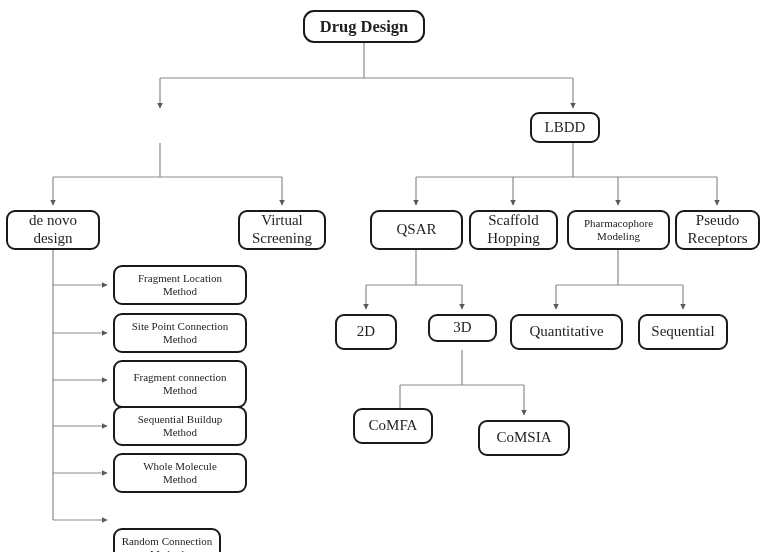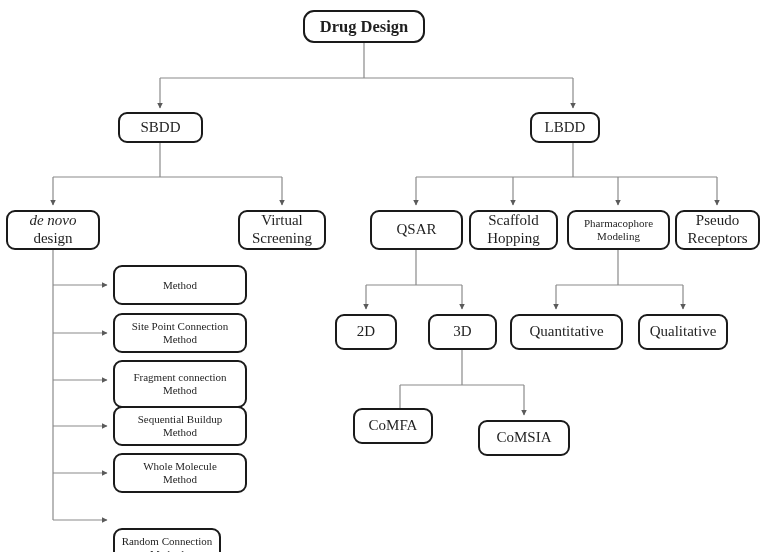--- a/index.html
+++ b/index.html
@@ -32,21 +32,21 @@
     line-height:1.18;
   }
   .node span{white-space:nowrap;}
   .node.root{
     font-weight:bold;
     font-size:16.5px;
     border-width:2.5px;
     border-radius:11px;
   }
   .node.small{font-size:11px;}
-  .italic{font-style:italic;}
+  .italic{}
 </style>
 </head>
 <body>
 
 <div id="canvas">
 
   <svg id="wires" viewBox="0 0 769 552" xmlns="http://www.w3.org/2000/svg">
     <defs>
       <marker id="arr" markerWidth="8" markerHeight="8" refX="5.5" refY="3" orient="auto" markerUnits="userSpaceOnUse">
         <path d="M0,0 L6,3 L0,6 Z" style="fill:var(--arrowhead)"></path>
@@ -82,23 +82,20 @@
       <line x1="53" y1="426" x2="107" y2="426" marker-end="url(#arr)"></line>
       <line x1="53" y1="473" x2="107" y2="473" marker-end="url(#arr)"></line>
       <line x1="53" y1="520" x2="107" y2="520" marker-end="url(#arr)"></line>
     </g>
   </svg>
 
   <div class="node root" style="left:303px;top:10px;width:122px;height:33px">
     <span>Drug Design</span>
   </div>
 
-  <div class="node" style="left:118px;top:112px;width:85px;height:31px">
-    <span>SBDD</span>
-  </div>
   <div class="node" style="left:530px;top:112px;width:70px;height:31px">
     <span>LBDD</span>
   </div>
 
   <div class="node" style="left:6px;top:210px;width:94px;height:40px">
     <span class="italic">de novo</span>
     <span>design</span>
   </div>
   <div class="node" style="left:238px;top:210px;width:88px;height:40px">
     <span>Virtual</span>
@@ -117,39 +114,40 @@
     <span>Modeling</span>
   </div>
   <div class="node" style="left:675px;top:210px;width:85px;height:40px">
     <span>Pseudo</span>
     <span>Receptors</span>
   </div>
 
   <div class="node" style="left:335px;top:314px;width:62px;height:36px">
     <span>2D</span>
   </div>
-  <div class="node" style="left:428px;top:314px;width:69px;height:36px">
+  <div class="node" style="left:428px;top:314px;width:69px;height:28px">
     <span>3D</span>
   </div>
 
   <div class="node" style="left:510px;top:314px;width:113px;height:36px">
     <span>Quantitative</span>
   </div>
   <div class="node" style="left:638px;top:314px;width:90px;height:36px">
-    <span>Qualitative</span>
+    <span>Sequential</span>
   </div>
 
   <div class="node" style="left:353px;top:408px;width:80px;height:36px">
     <span>CoMFA</span>
   </div>
   <div class="node" style="left:478px;top:420px;width:92px;height:36px">
     <span>CoMSIA</span>
   </div>
 
   <div class="node small" style="left:113px;top:265px;width:134px;height:40px">
+    <span>Fragment Location</span>
     <span>Method</span>
   </div>
   <div class="node small" style="left:113px;top:313px;width:134px;height:40px">
     <span>Site Point Connection</span>
     <span>Method</span>
   </div>
   <div class="node small" style="left:113px;top:360px;width:134px;height:48px">
     <span>Fragment connection</span>
     <span>Method</span>
   </div>

